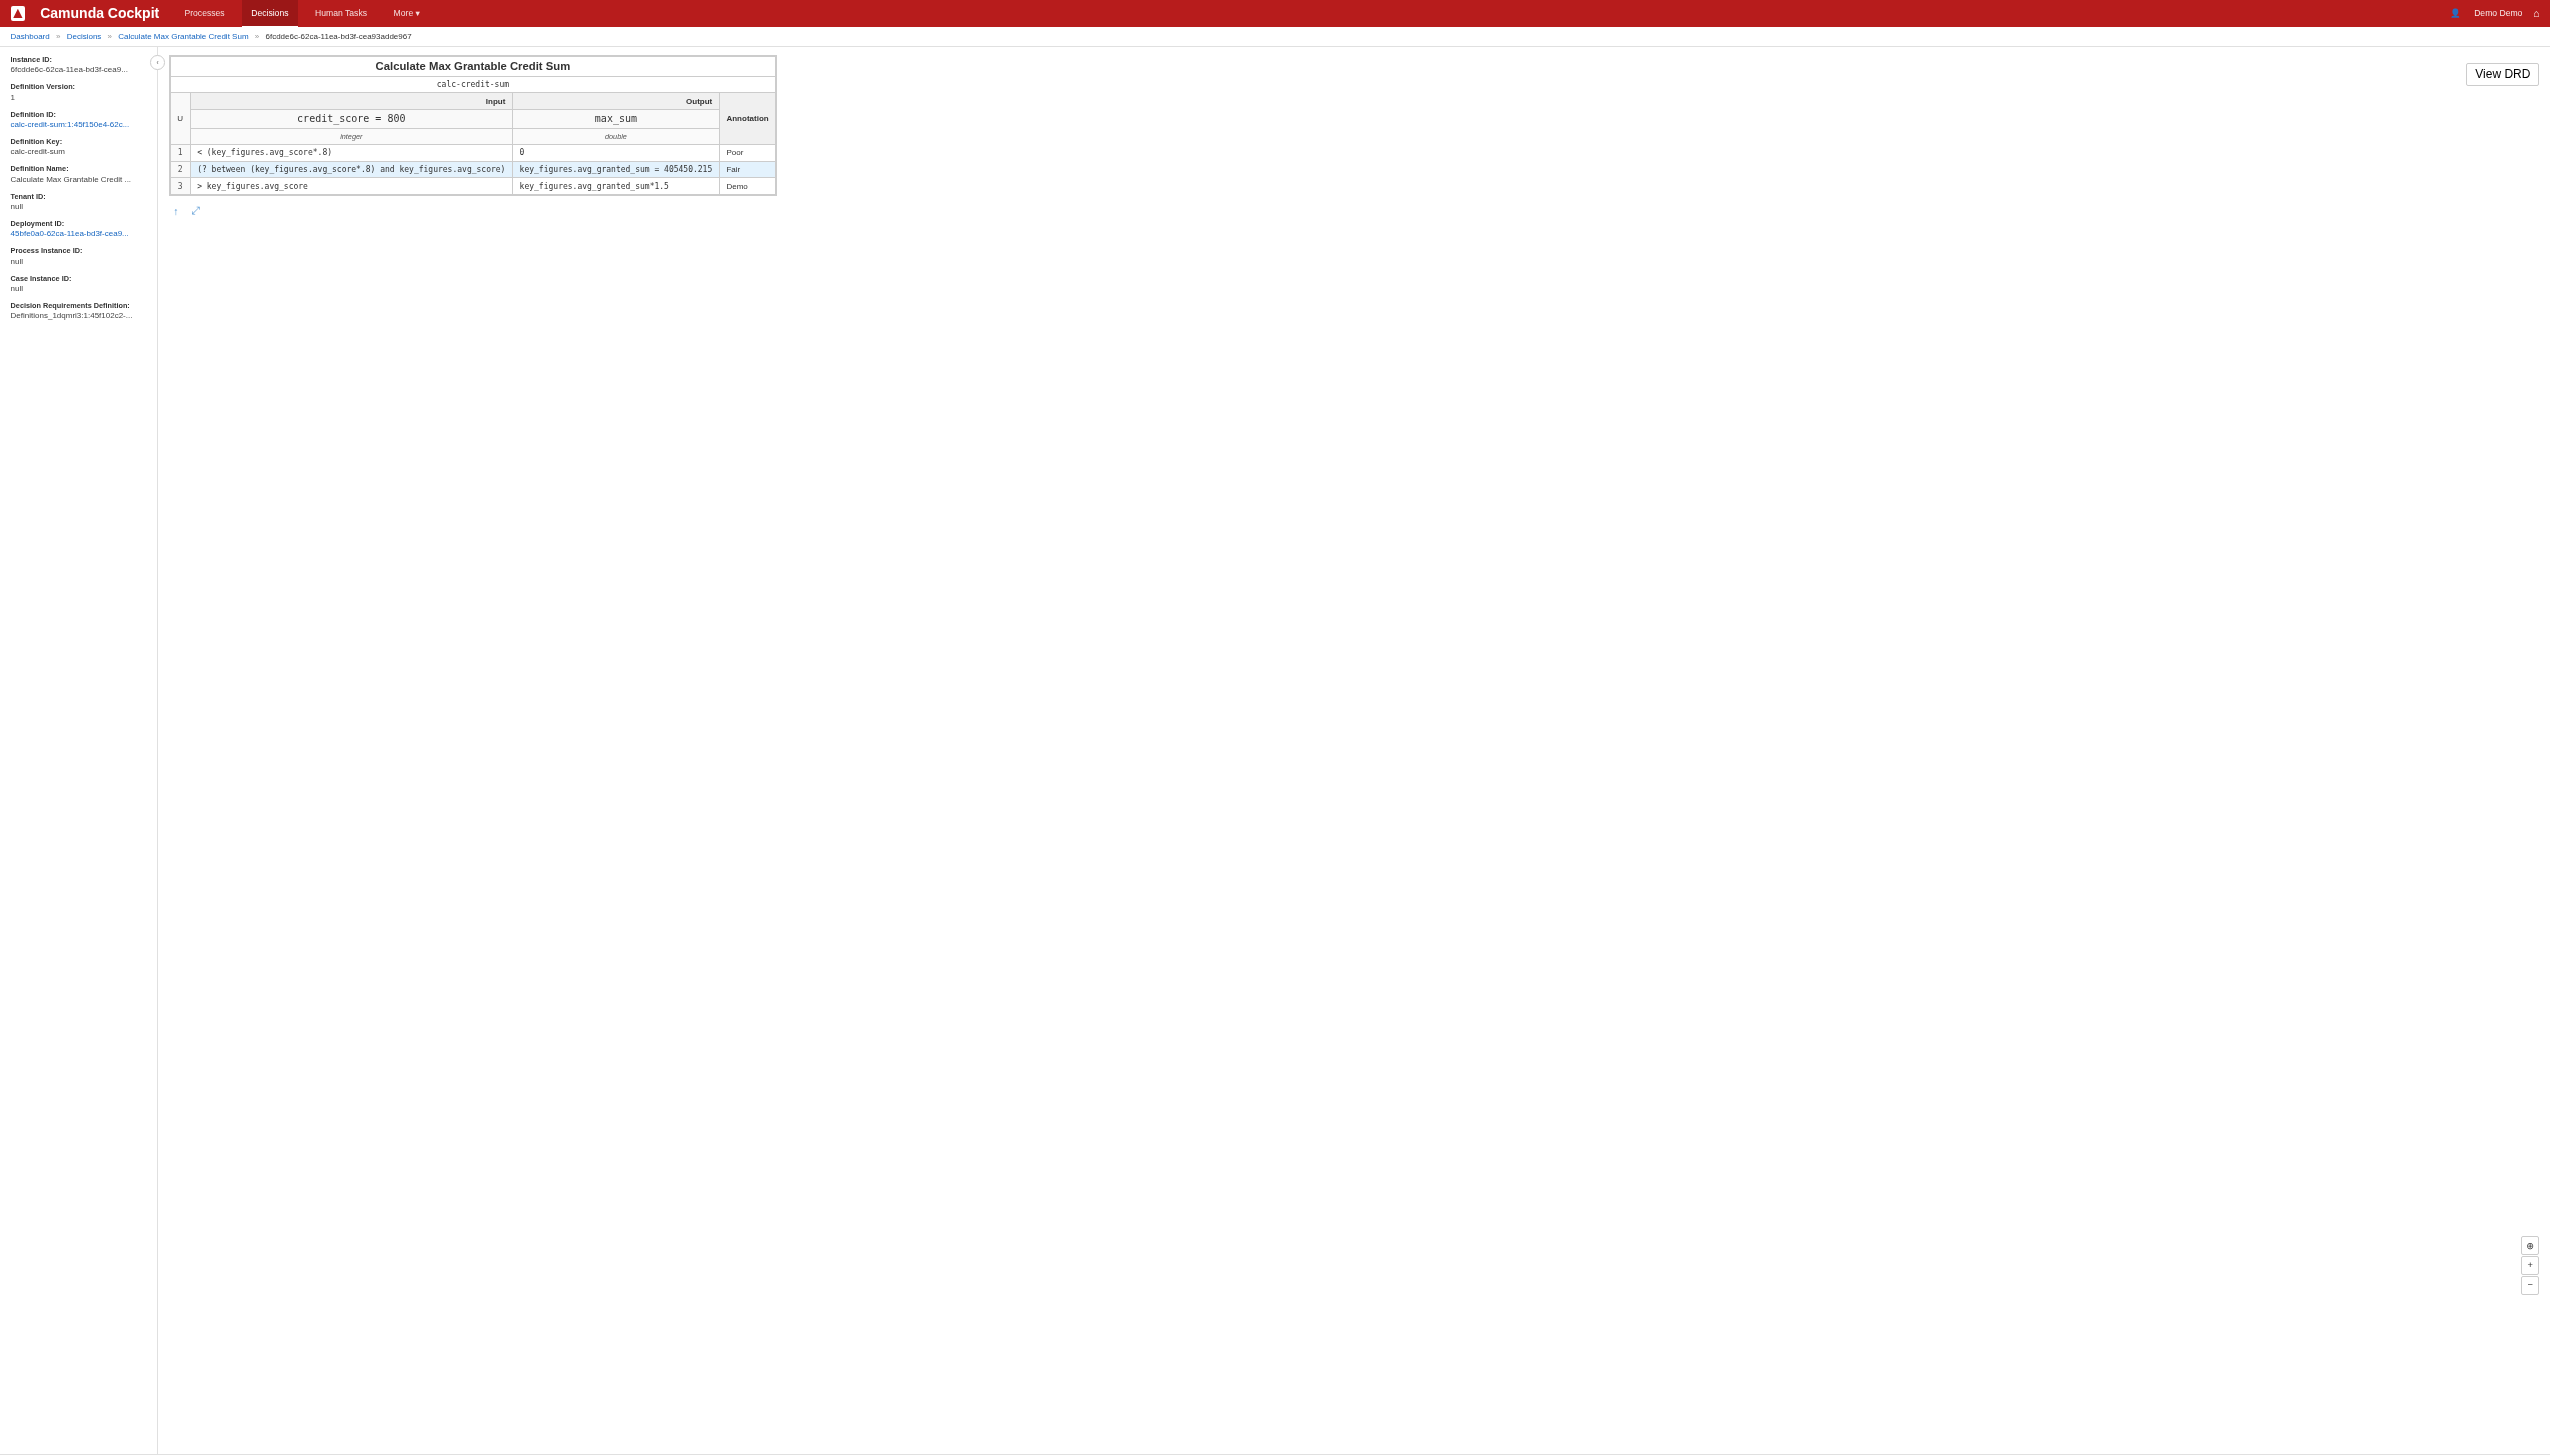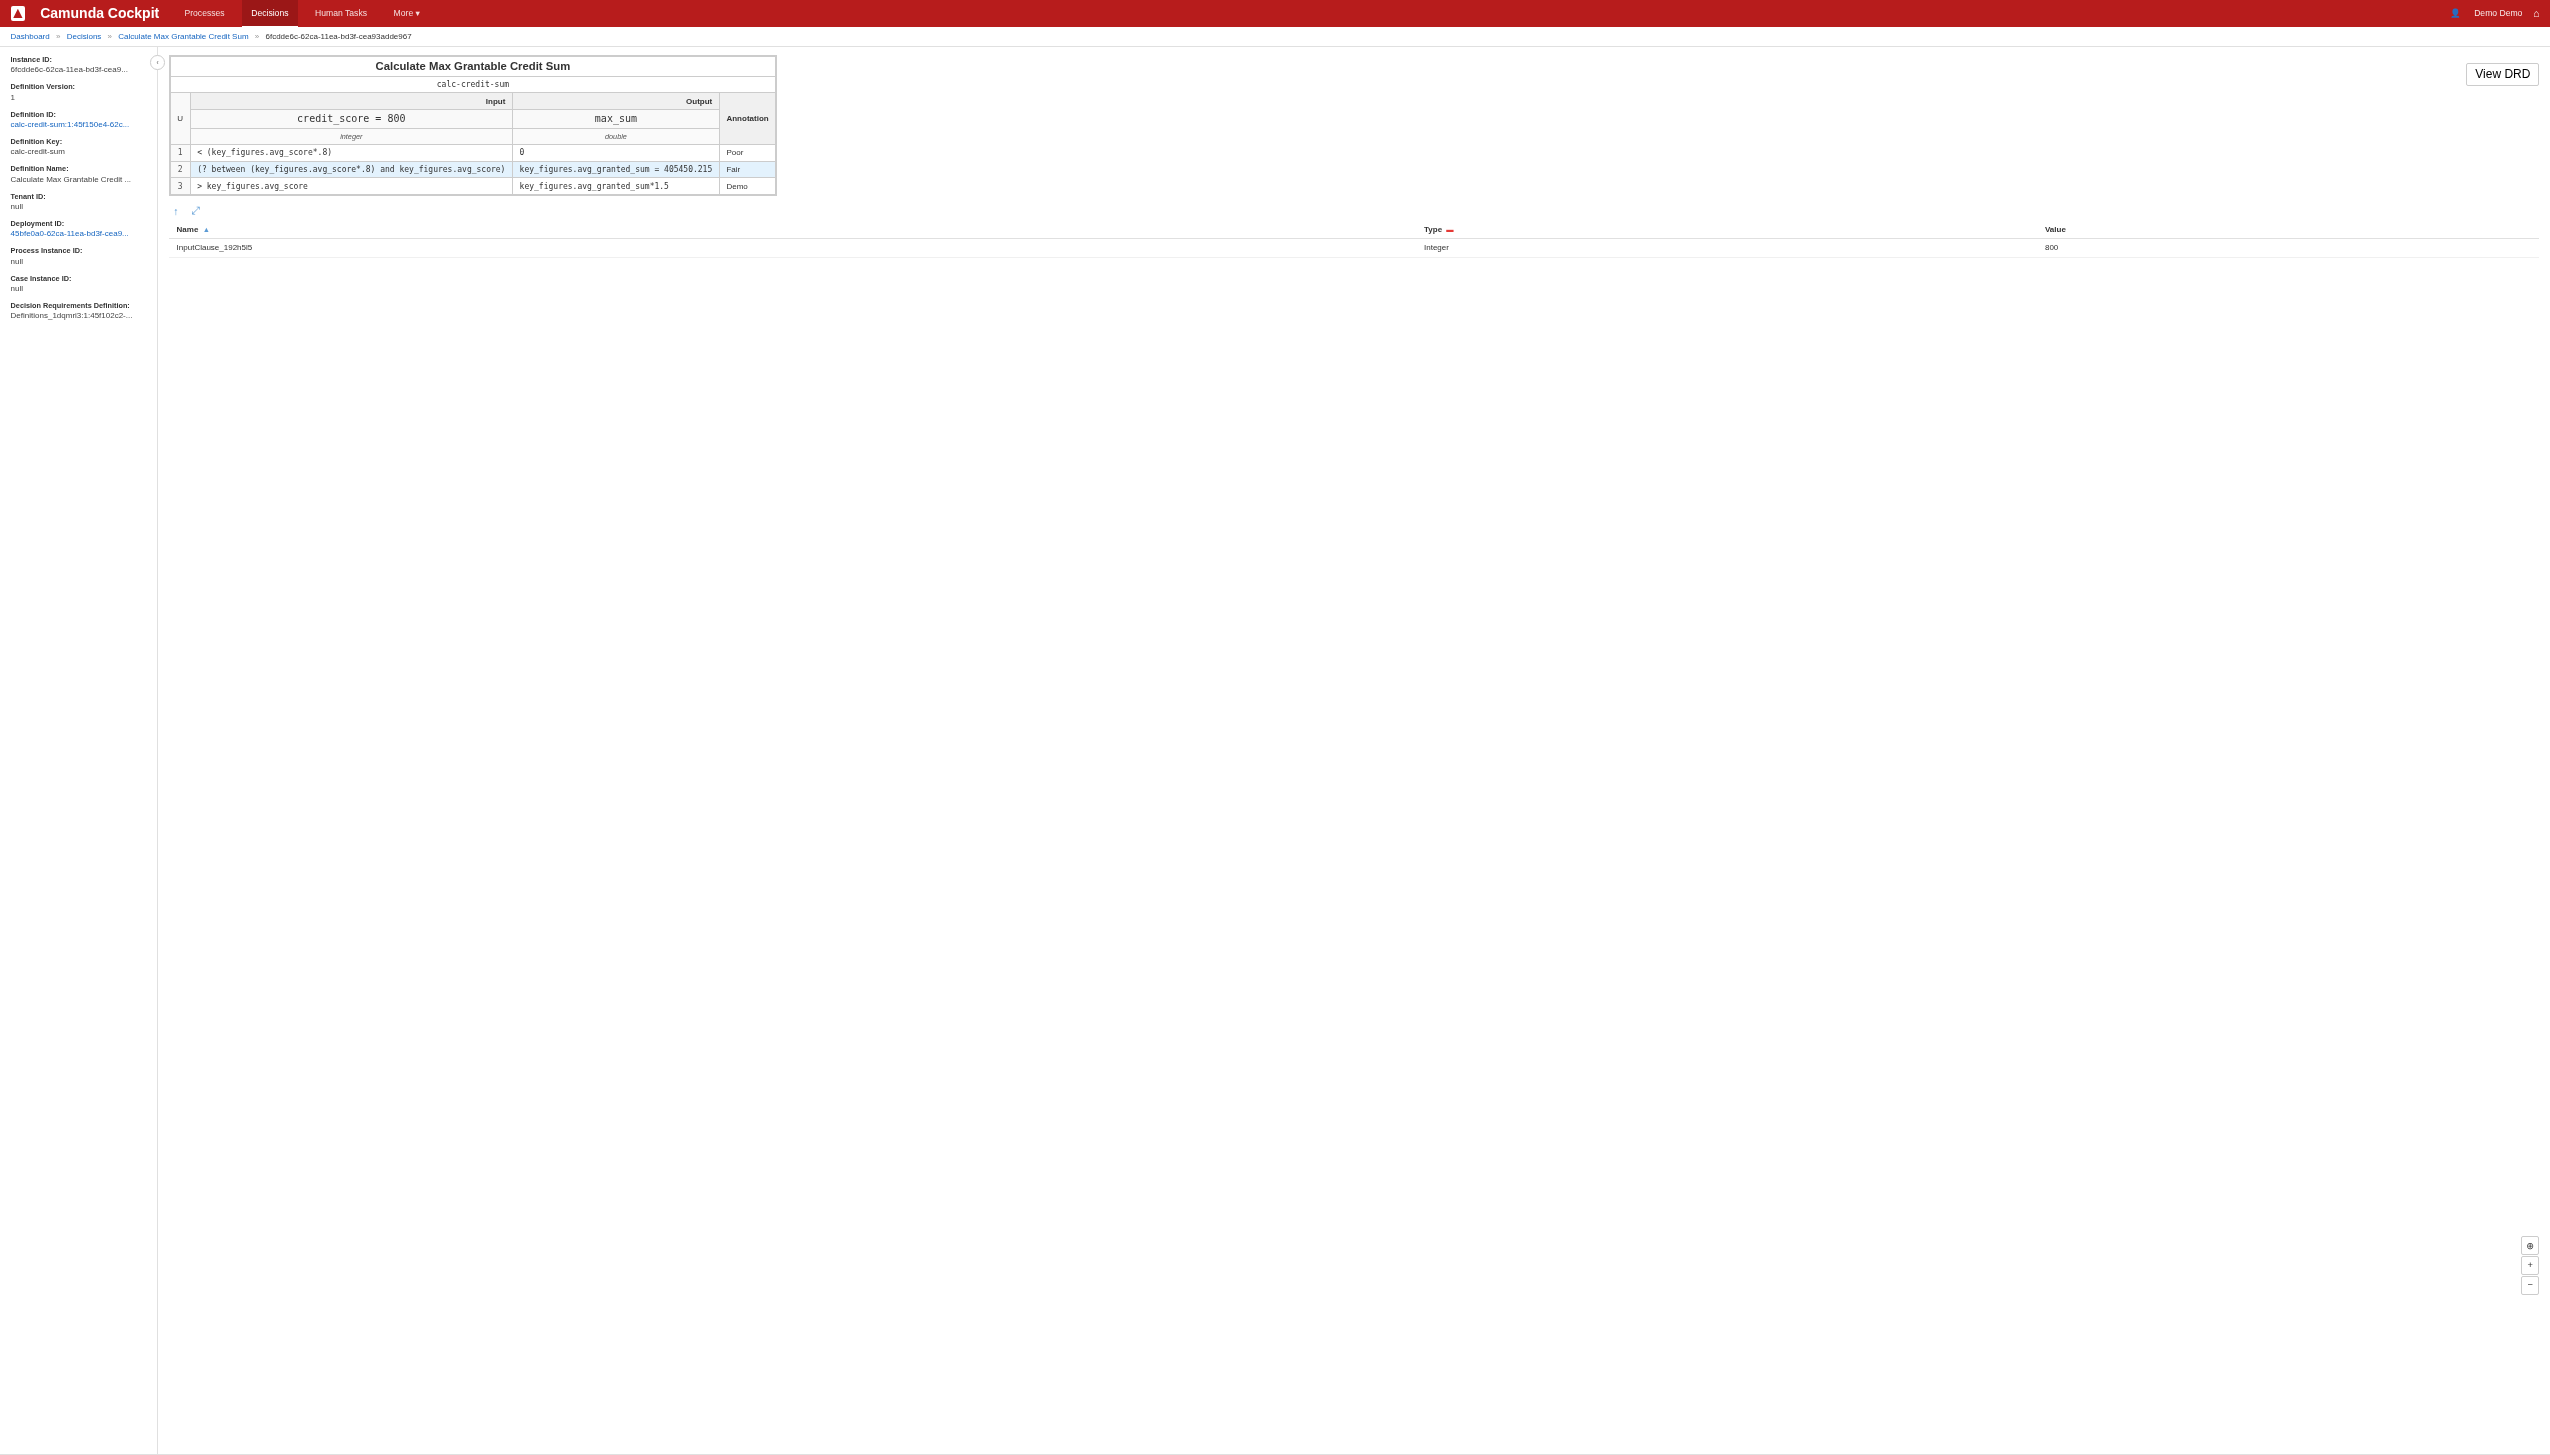--- a/index.html
+++ b/index.html
@@ -447,44 +447,20 @@
       <div class="map-btn">+</div>
       <div class="map-btn">−</div>
     </div>
 
     <div class="expand-controls">
       <div class="expand-btn">↑</div>
       <div class="expand-btn">⤢</div>
     </div>
 
 
-    <div>
-      <table class="io-table">
-        <thead>
-          <tr>
-            <th>
-              <span>Name</span>
-              <span class="sort-icon">▲</span>
-            </th>
-            <th>
-              <span>Type</span>
-              <span class="sort-icon desc">▬</span>
-            </th>
-            <th>Value</th>
-          </tr>
-        </thead>
-        <tbody id="io-rows">
-        <tr>
-      <td>InputClause_192h5l5</td>
-      <td>Integer</td>
-      <td>800</td>
-    </tr>
-          </tbody>
-      </table>
-    </div>
 
   </div>
 </div>
 
 <div class="footer">
   
   
 </div>
 
 

